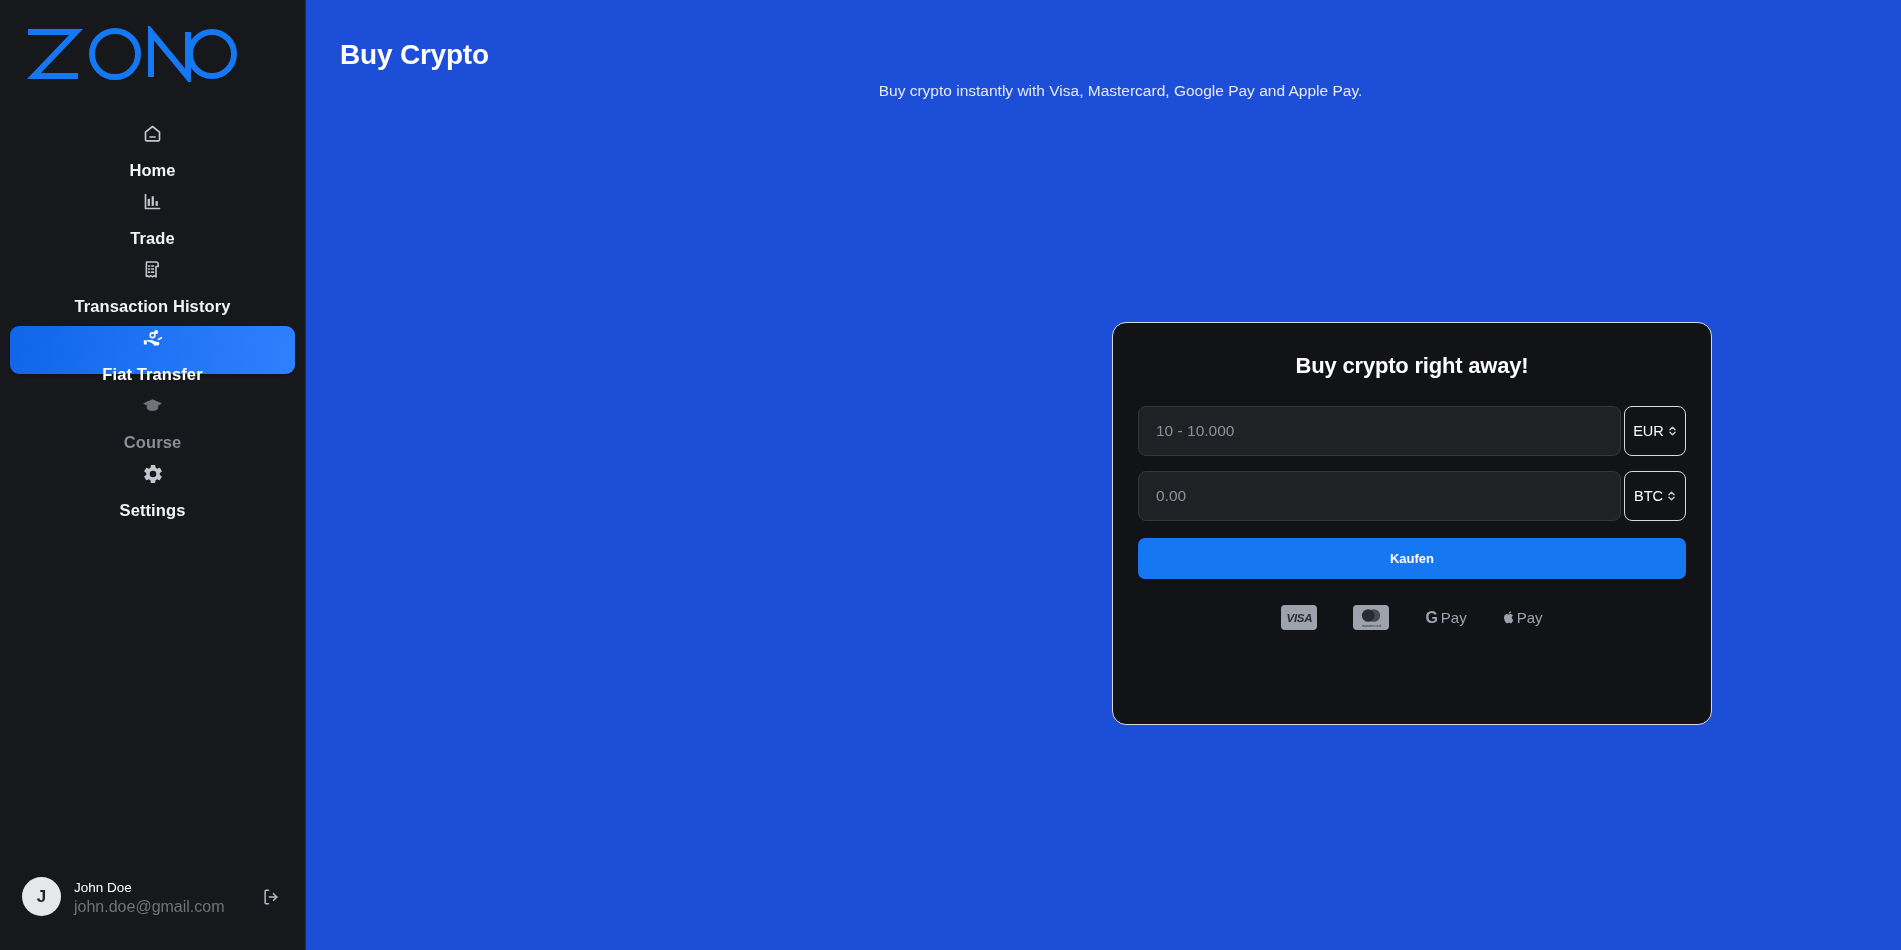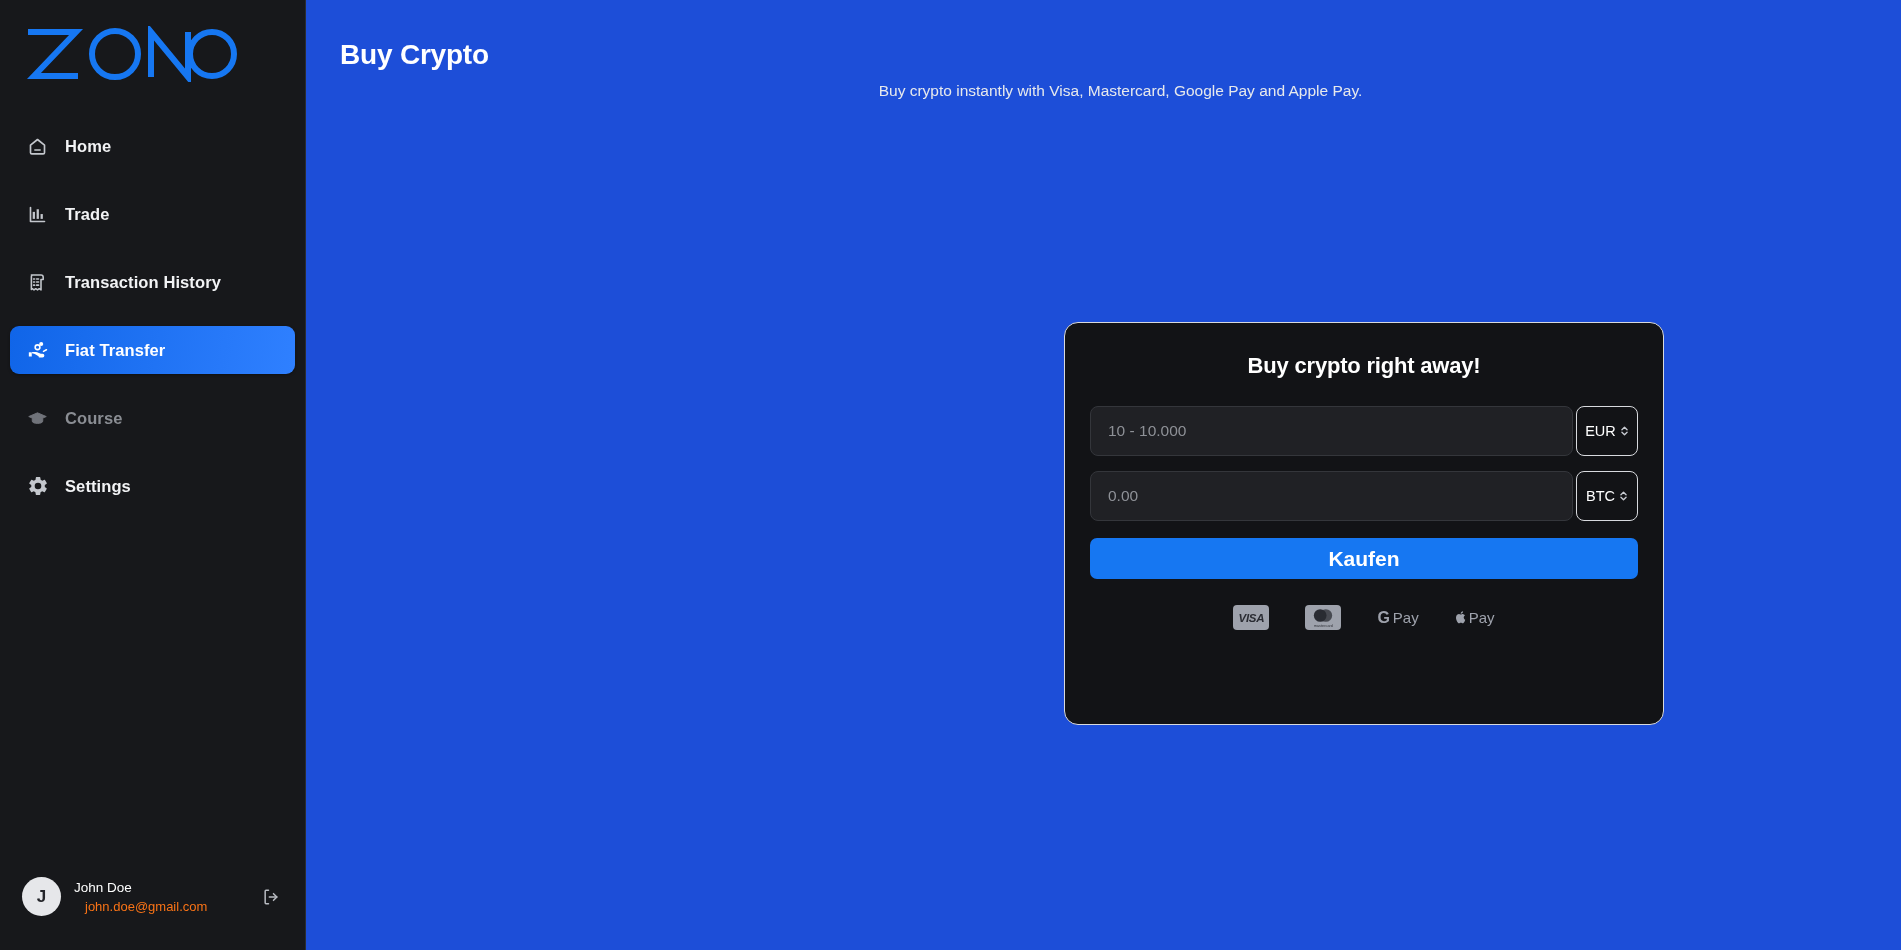--- a/index.html
+++ b/index.html
@@ -49,20 +49,21 @@
     gap: 16px;
     height: 48px;
     padding: 0 16px;
     border-radius: 9px;
     cursor: pointer;
     color: #f2f3f5;
     font-size: 16.5px;
     font-weight: bold;
     letter-spacing: 0.1px;
     user-select: none;
+    flex-direction: column;
   }
   .nav-item .ico {
     width: 23px;
     height: 23px;
     display: flex;
     align-items: center;
     justify-content: center;
     flex: 0 0 23px;
   }
   .nav-item .ico svg { display: block; }
@@ -97,24 +98,23 @@
     justify-content: center;
   }
   .user-meta { display: flex; flex-direction: column; gap: 2px; min-width: 0; }
   .user-name {
     color: #ffffff;
     font-size: 13.5px;
     font-weight: normal;
     line-height: 17px;
   }
   .user-mail {
-    color: #f97316;
-    font-size: 13px;
+    color: #737373;
+    font-size: 16px;
     line-height: 17px;
-    margin-left: 11px;
   }
   .logout-btn {
     margin-left: auto;
     width: 24px;
     height: 24px;
     display: flex;
     align-items: center;
     justify-content: center;
     cursor: pointer;
   }
@@ -138,21 +138,21 @@
     color: #e7e9ec;
     font-size: 15.5px;
     line-height: 22px;
     margin-top: 8px;
     text-align: center;
   }
 
   
   .card-area {
     position: absolute;
-    left: 758px;
+    left: 806px;
     top: 322px;
     width: 696px;
   }
   .buy-card {
     width: 600px;
     height: 403px;
     border: 1px solid #d8dade;
     border-radius: 14px;
     background: #121316;
     padding: 30px 25px 0 25px;
@@ -211,21 +211,21 @@
   }
 
   .buy-button {
     width: 100%;
     height: 41px;
     background: #1677f2;
     border: none;
     border-radius: 7px;
     color: #ffffff;
     font-family: "Liberation Sans", sans-serif;
-    font-size: 21px;
+    font-size: 13px;
     font-weight: bold;
     cursor: pointer;
     margin-top: 2px;
   }
 
   .pay-methods {
     display: flex;
     align-items: center;
     justify-content: center;
     gap: 36px;

